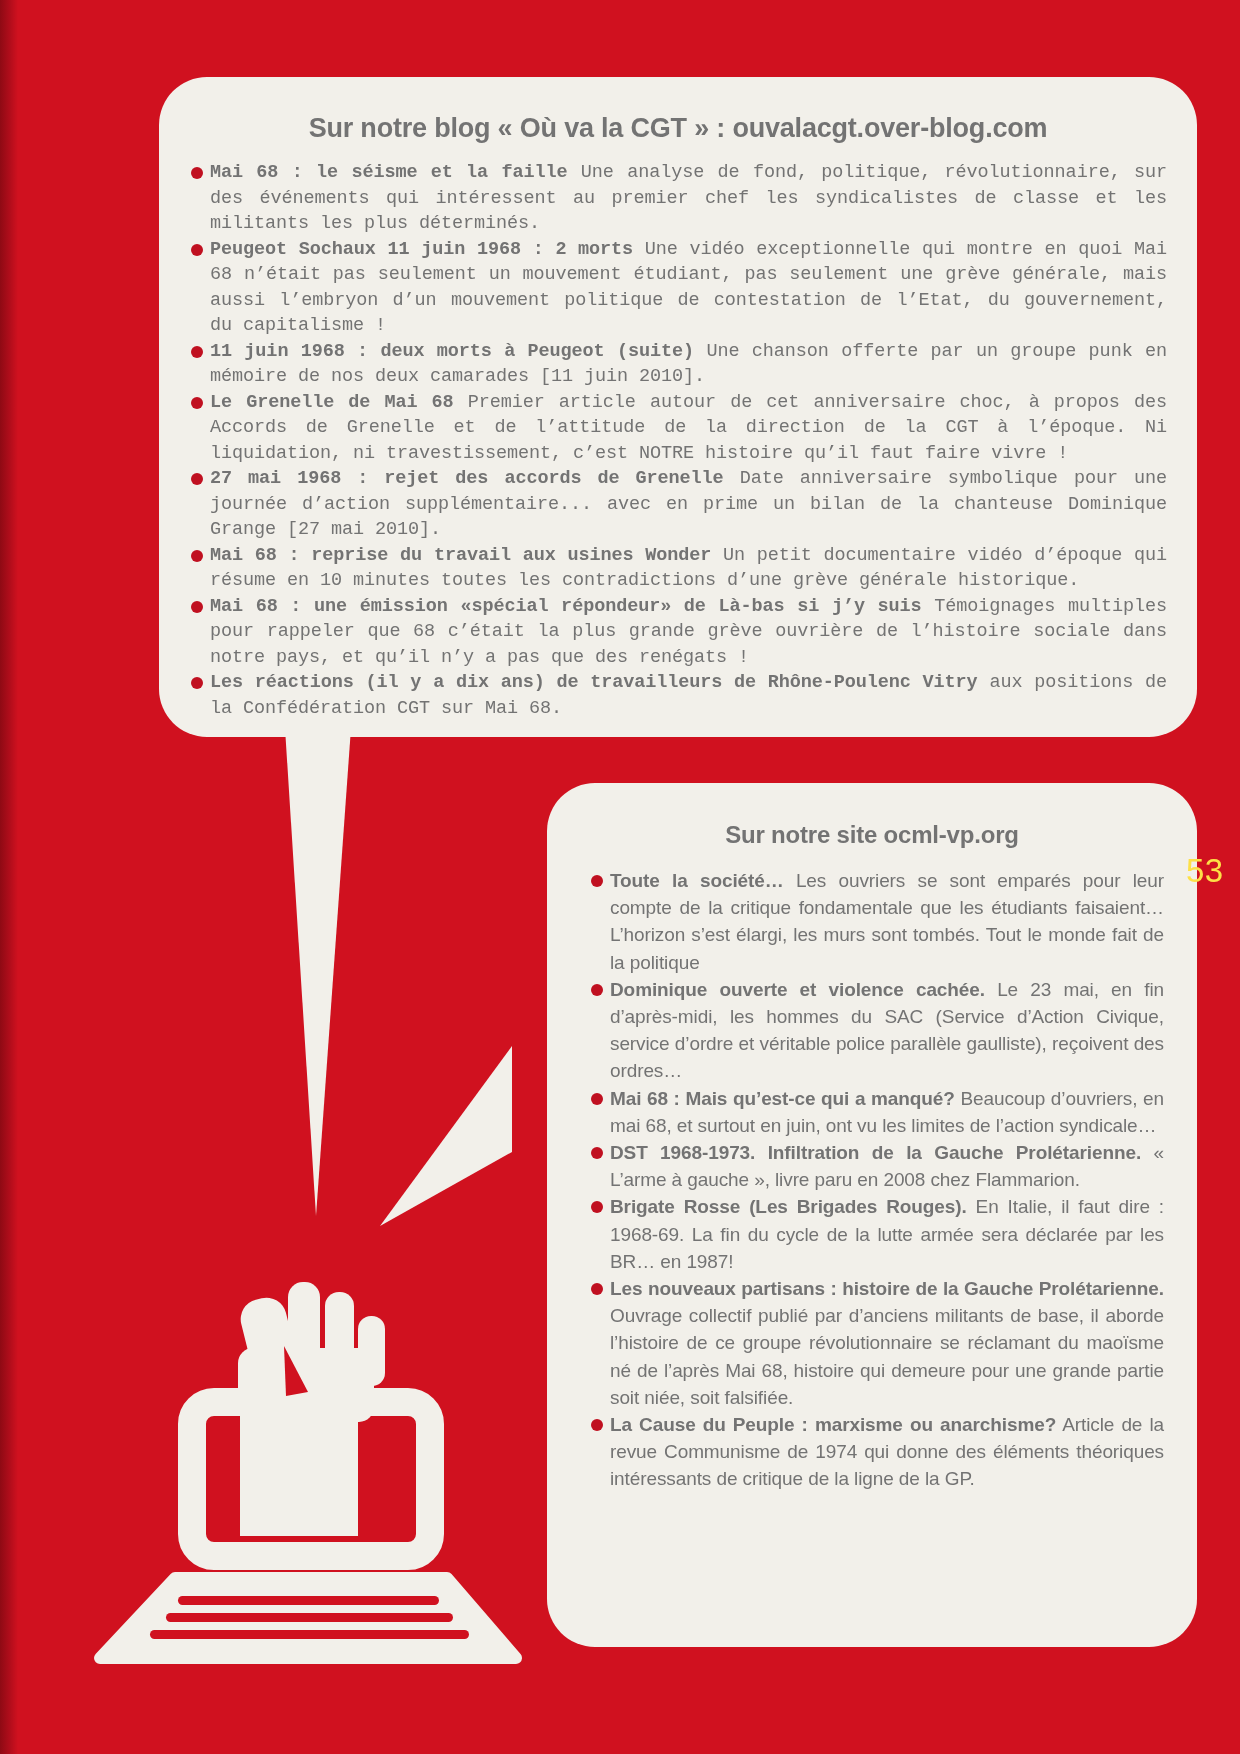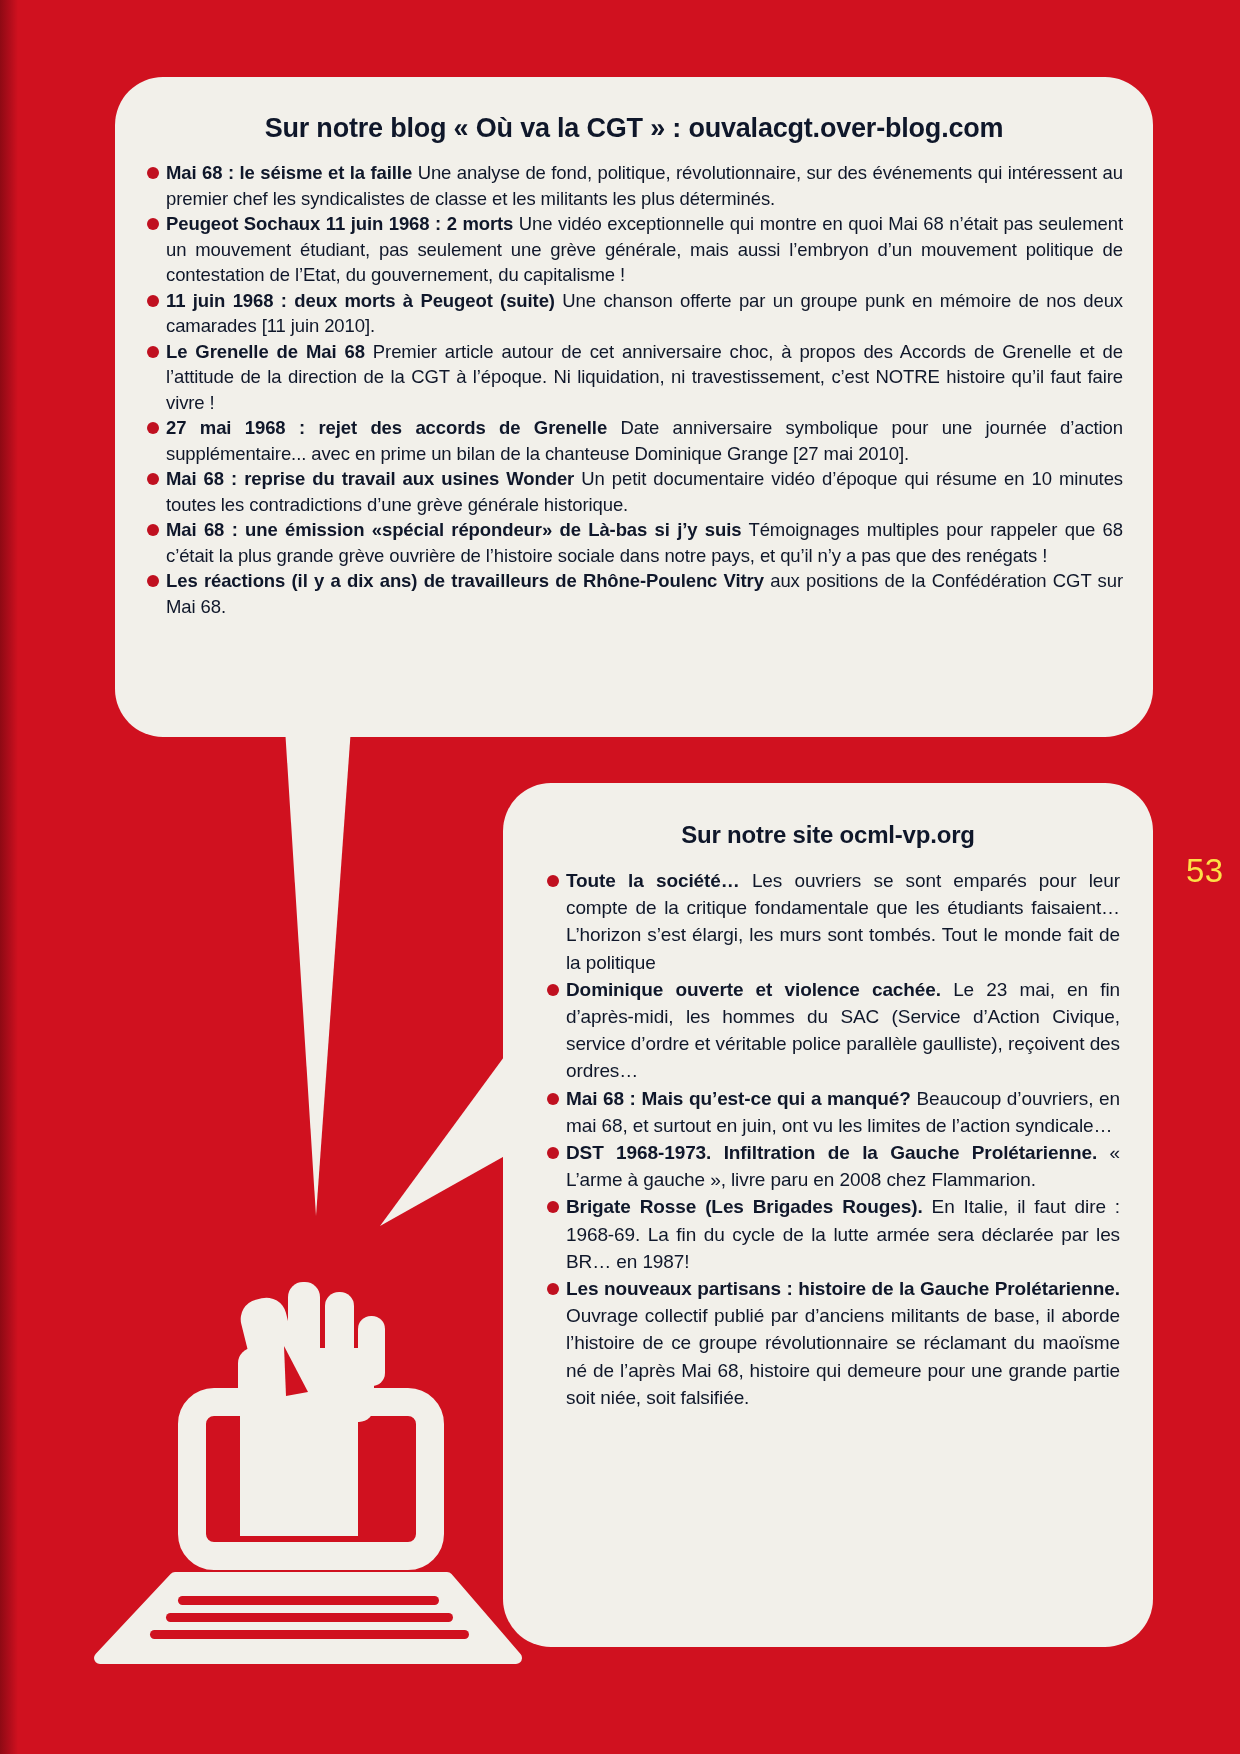--- a/index.html
+++ b/index.html
@@ -7,31 +7,31 @@
     position:relative;width:1240px;height:1754px;overflow:hidden;
     background:#d0111f;
     font-family:"Liberation Sans",sans-serif;
     margin:0 auto;
   }
   .edge-shade{
     position:absolute;left:0;top:0;width:18px;height:100%;
     background:linear-gradient(90deg,#8e0a14 0%,#b10d1b 55%,rgba(208,17,31,0) 100%);
   }
   .bubble{
-    position:absolute;background:#f2f0ea;border-radius:48px;color:#0f172a;
+    position:absolute;background:#f2f0ea;border-radius:48px;color:#737373;margin-left:44px;
   }
   .bubble-blog{left:115px;top:77px;width:1038px;height:660px;}
   .bubble-site{left:503px;top:783px;width:650px;height:864px;}
   .bubble-title{
     text-align:center;font-weight:bold;letter-spacing:-0.2px;
   }
   .bubble-blog .bubble-title{margin:36px 30px 0 30px;font-size:27px;}
   .bubble-site .bubble-title{margin:38px 26px 0 26px;font-size:24px;}
   .list{text-align:justify;letter-spacing:-0.1px;}
-  .list-blog{margin:16px 30px 0 33px;font-size:18.5px;line-height:25.5px;}
+  .list-blog{margin:16px 30px 0 33px;font-size:18.5px;line-height:25.5px;font-family:Liberation Mono, monospace;}
   .list-site{margin:18px 33px 0 45px;font-size:19px;line-height:27.2px;}
   .item{position:relative;padding-left:18px;}
   .bullet{
     position:absolute;left:-1px;top:7px;width:12px;height:12px;
     border-radius:50%;background:#c01020;
   }
   .list-site .bullet{top:8px;}
   .lbl{font-weight:bold;}
   .page-number{
     position:absolute;left:1186px;top:852px;
@@ -133,20 +133,25 @@
           <span class="lbl">Brigate Rosse (Les Brigades Rouges).</span>
           <span class="desc">En Italie, il faut dire : 1968-69. La fin du cycle de la lutte armée sera déclarée par les BR… en 1987!</span>
         </div>
 
         <div class="item">
           <span class="bullet"></span>
           <span class="lbl">Les nouveaux partisans : histoire de la Gauche Prolétarienne.</span>
           <span class="desc">Ouvrage collectif publié par d’anciens militants de base, il aborde l’histoire de ce groupe révolutionnaire se réclamant du maoïsme né de l’après Mai 68, histoire qui demeure pour une grande partie soit niée, soit falsifiée.</span>
         </div>
 
+        <div class="item">
+          <span class="bullet"></span>
+          <span class="lbl">La Cause du Peuple : marxisme ou anarchisme?</span>
+          <span class="desc">Article de la revue Communisme de 1974 qui donne des éléments théoriques intéressants de critique de la ligne de la GP.</span>
+        </div>
       </div>
   </div>
 
   <div class="page-number">53</div>
 
   <svg class="overlay" width="1240" height="1754" viewBox="0 0 1240 1754">
 
     <polygon points="285,728 351,728 316,1216" fill="#f2f0ea"></polygon>
 
     <polygon points="512,1046 512,1152 380,1226" fill="#f2f0ea"></polygon>

